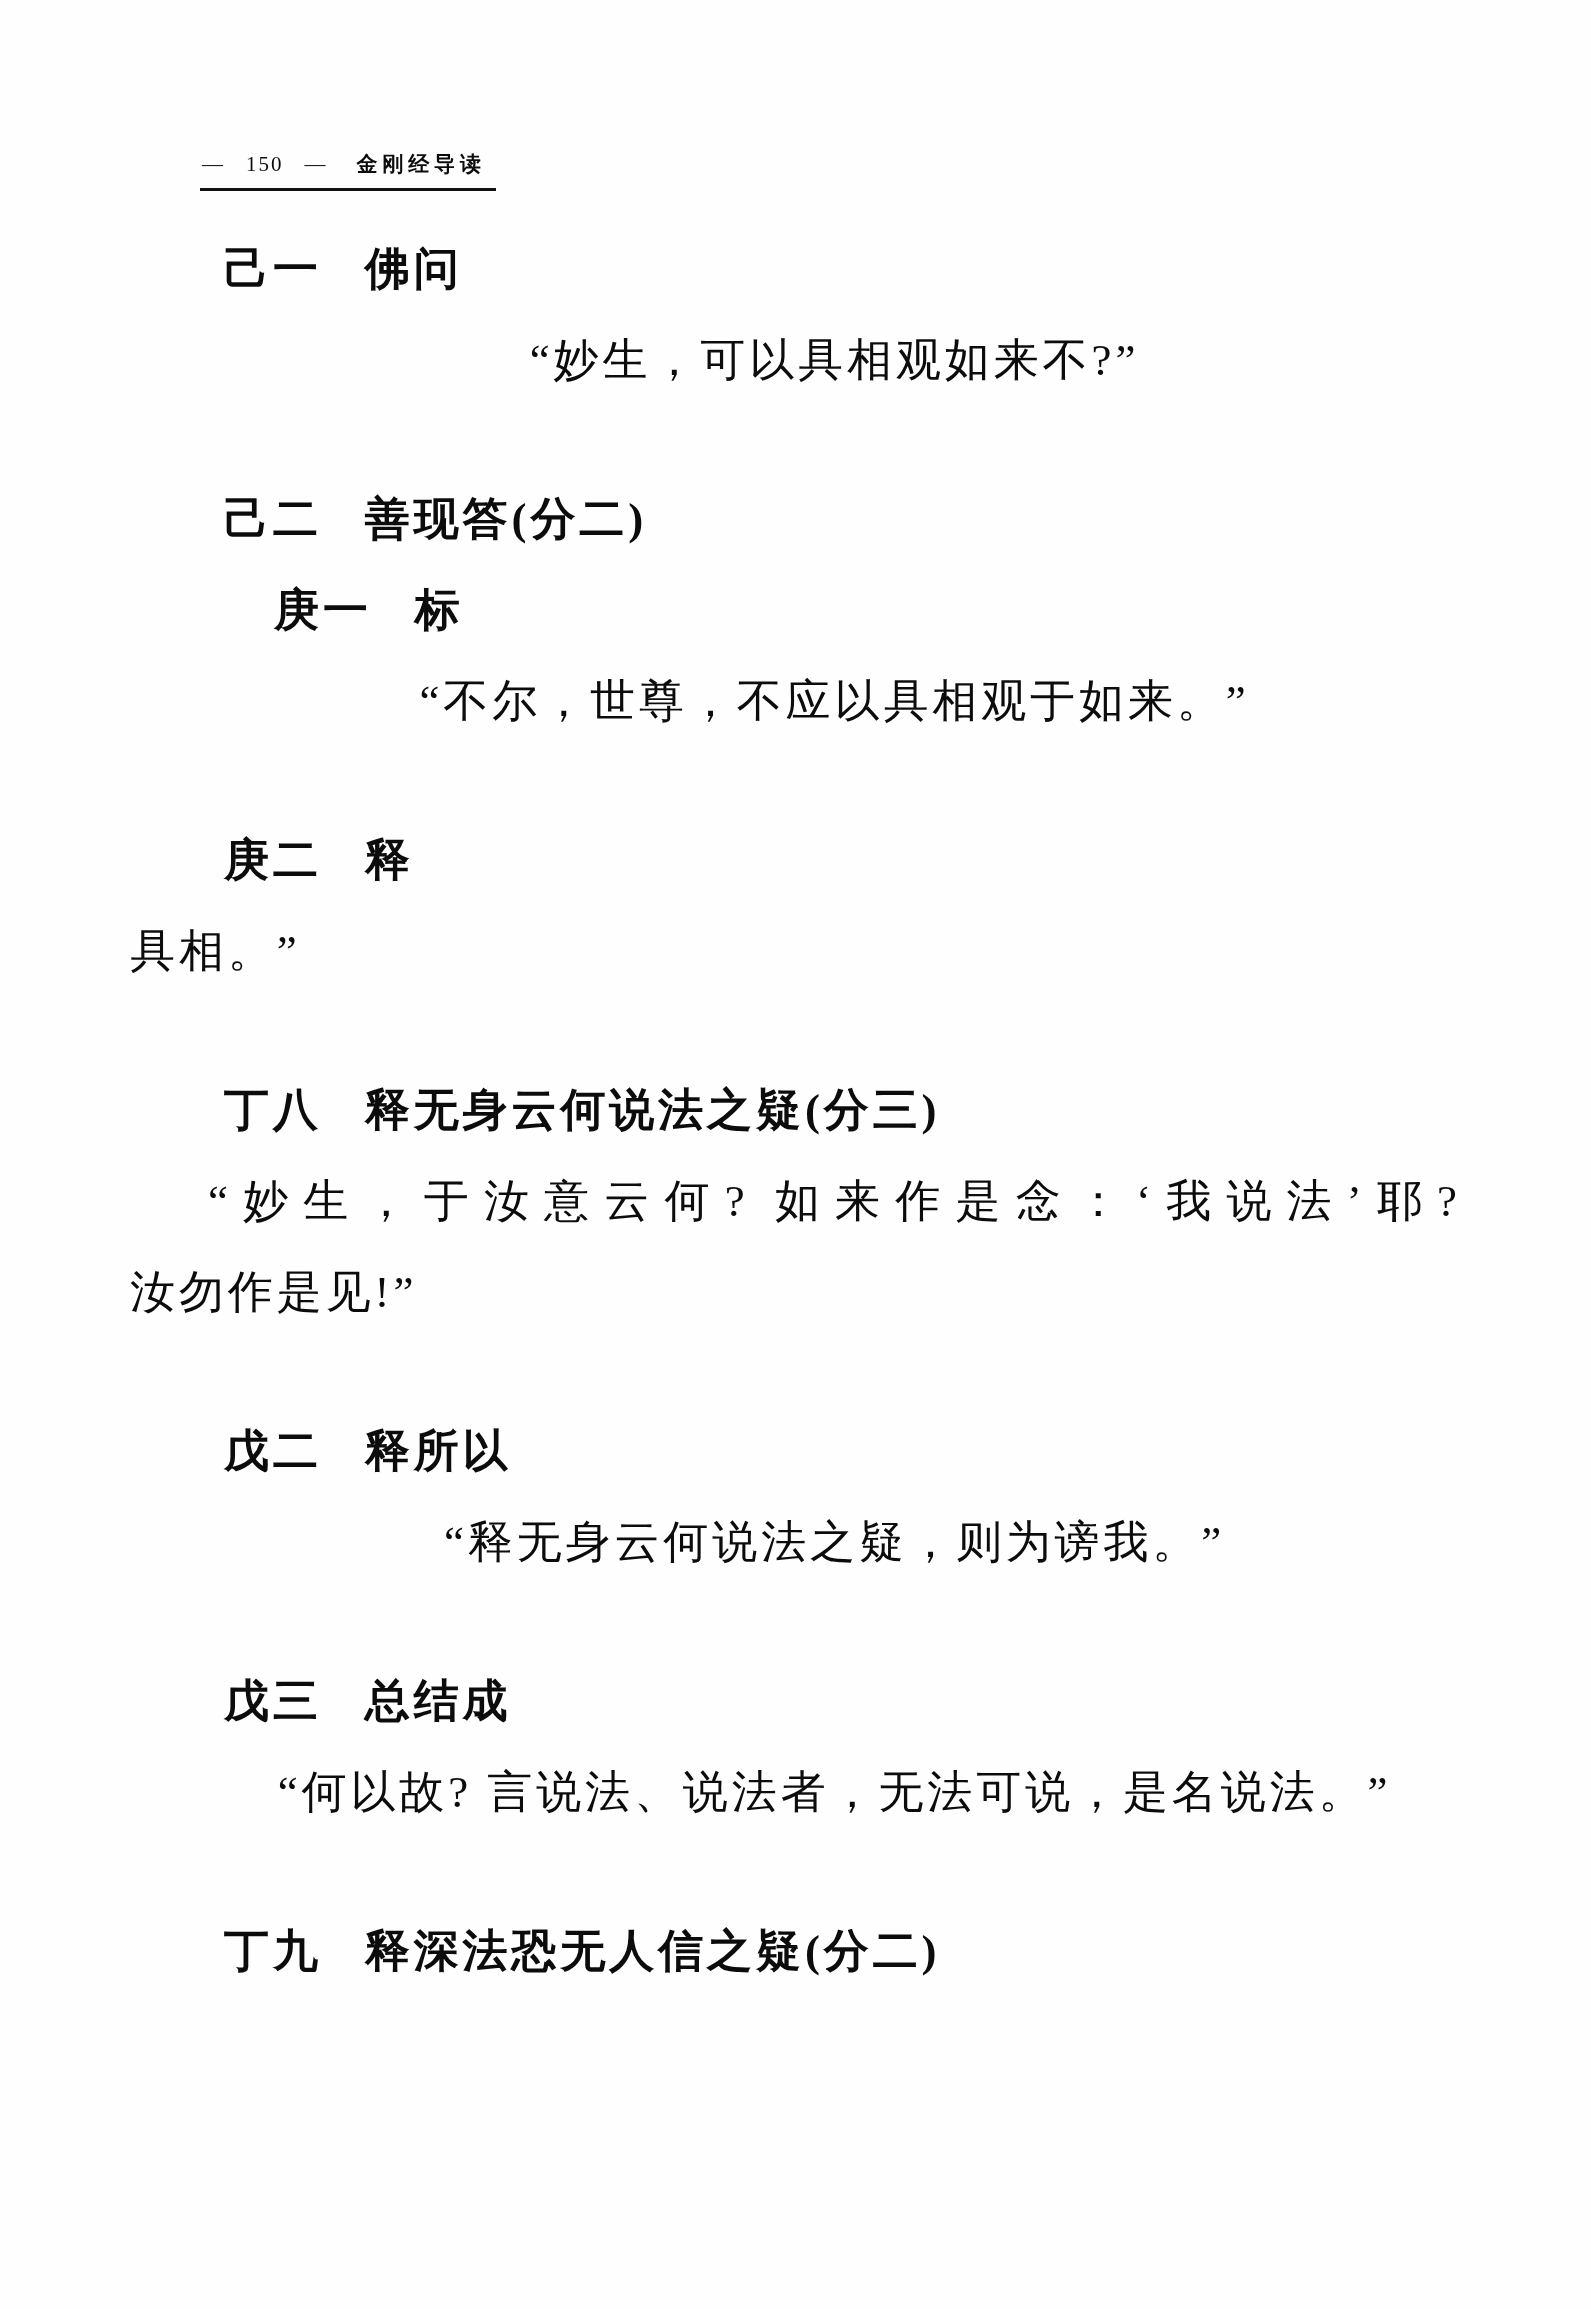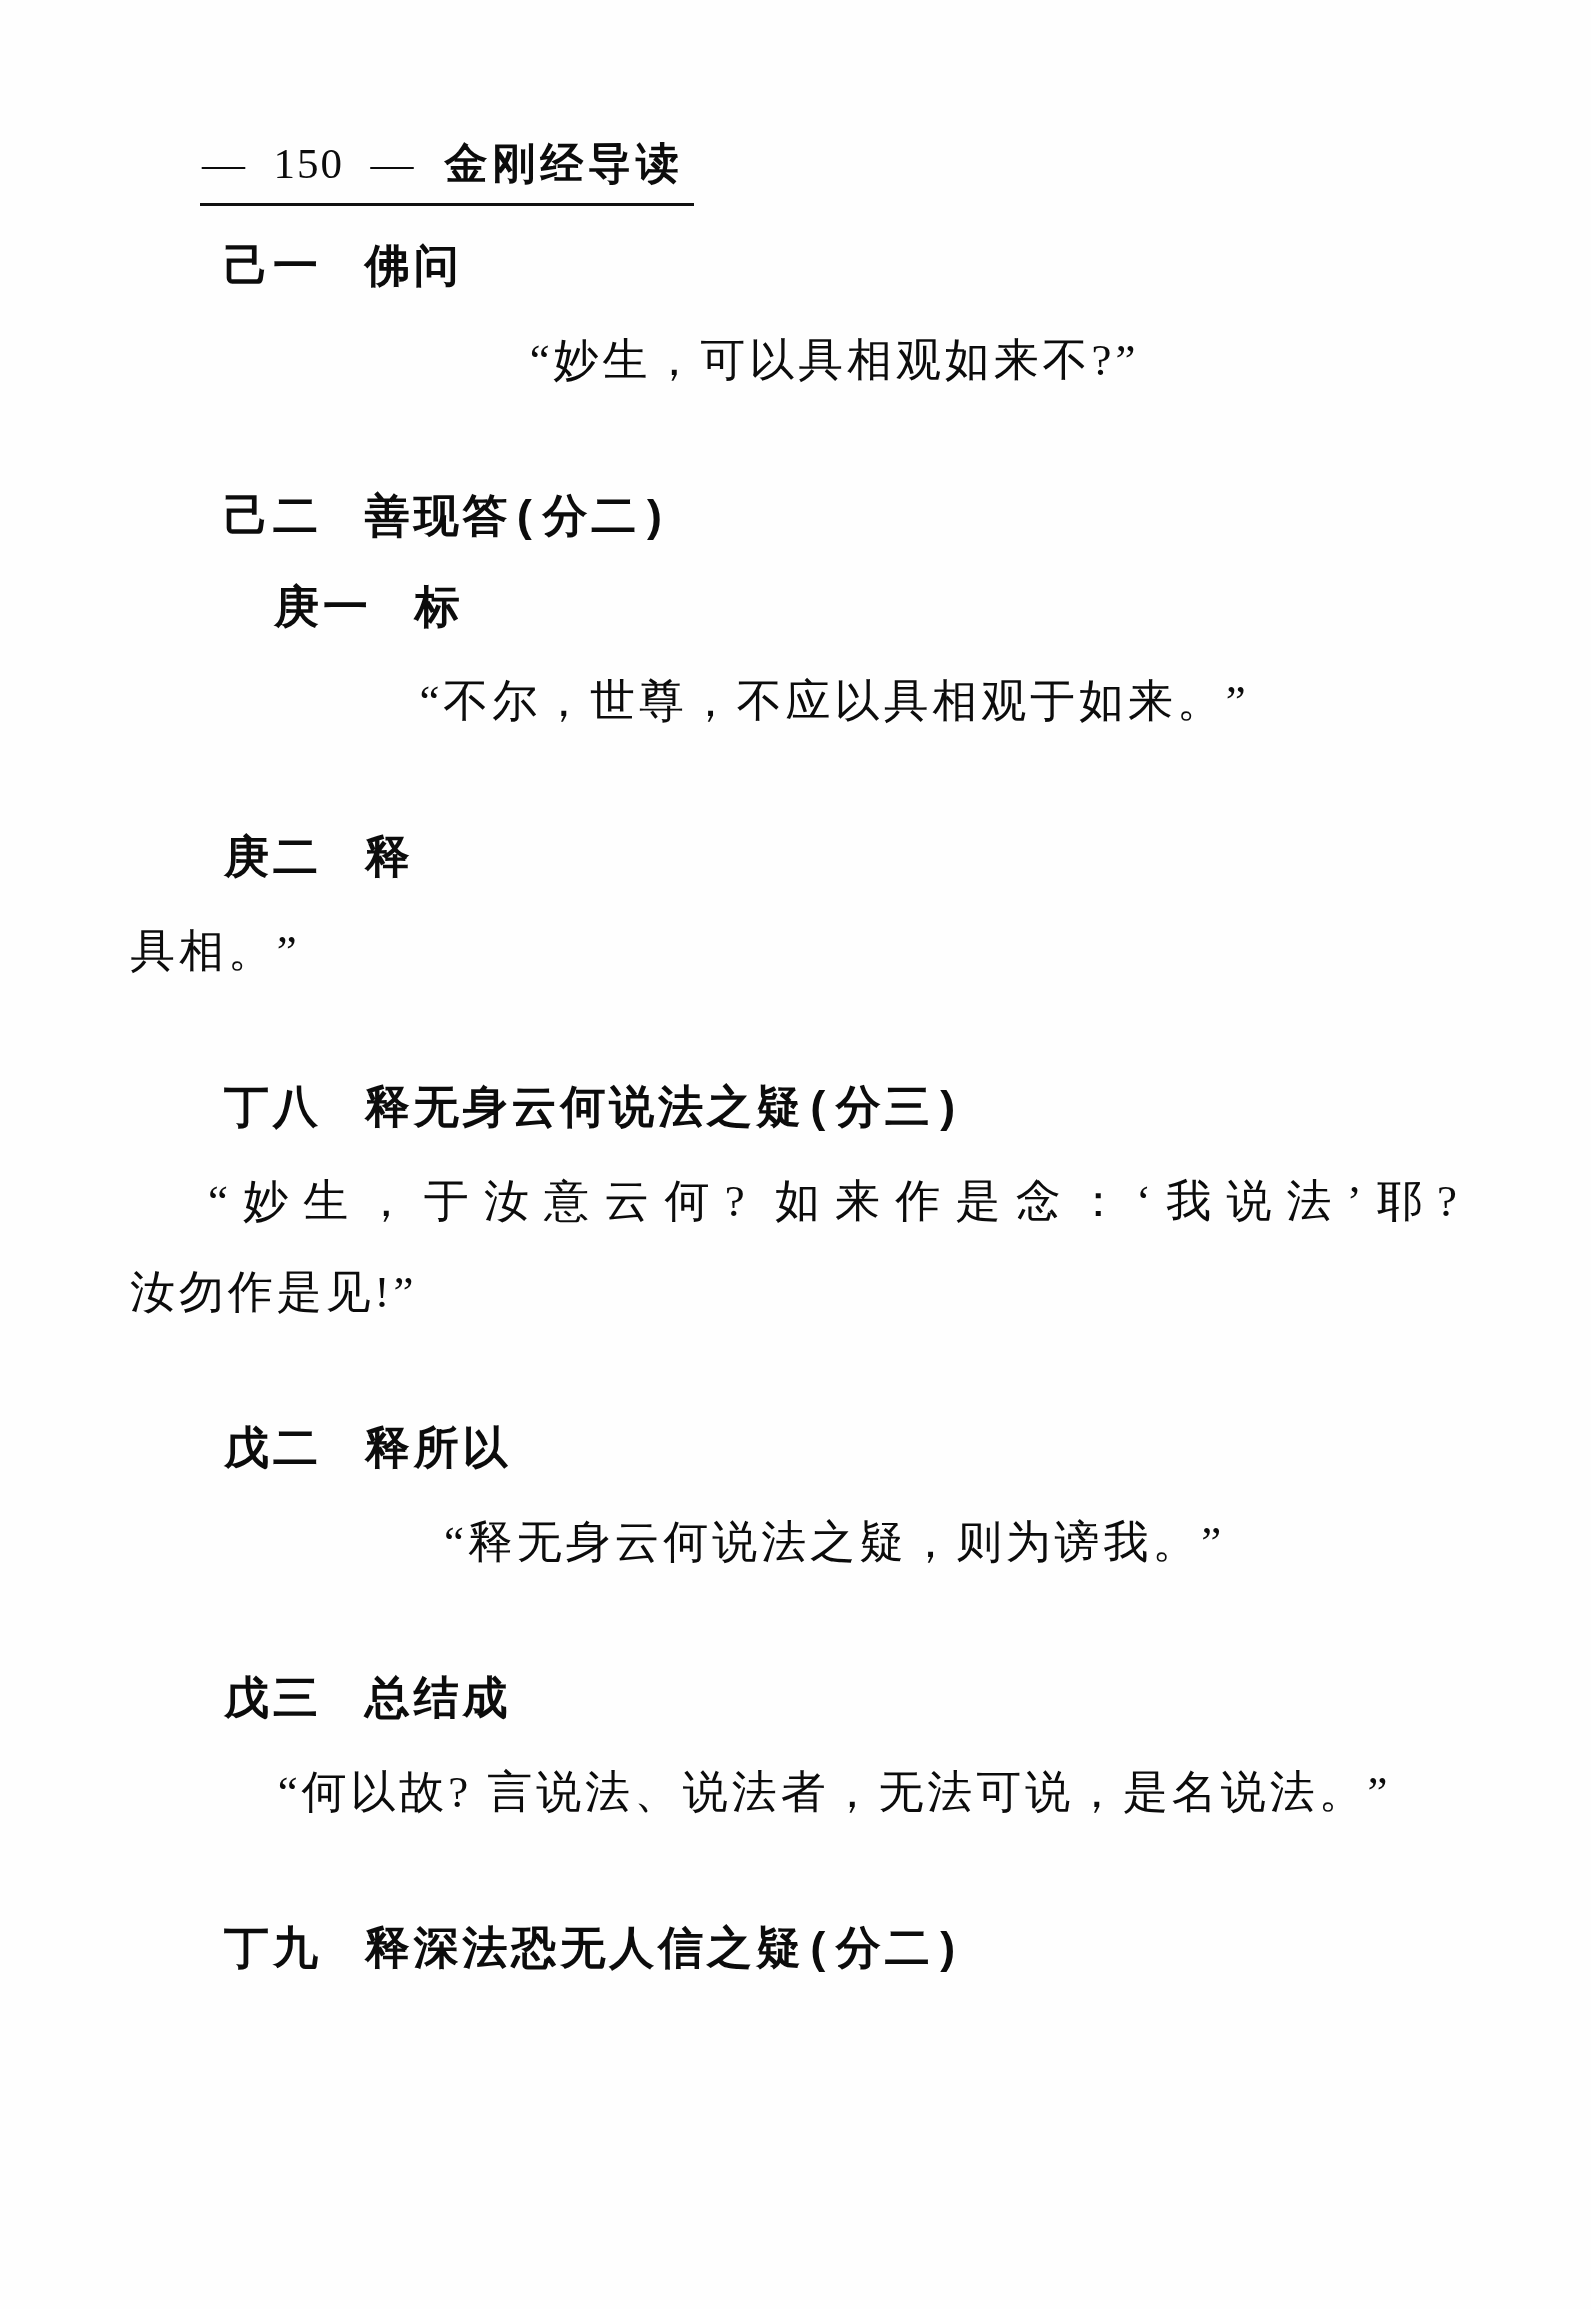--- a/index.html
+++ b/index.html
@@ -12,26 +12,26 @@
     width: 1592px;
     height: 2309px;
     background: #fefefe;
     color: #0c0c0c;
     font-family: "Liberation Serif", "DejaVu Serif", serif;
     overflow: hidden;
   }
   
   .running-header {
     position: absolute;
-    top: 135px;
+    top: 150px;
     left: 200px;
     display: inline-block;
     border-bottom: 3.9px solid #111;
     padding: 0 9.8px 9.8px 2px;
-    font-size: 43px;
+    font-size: 21px;
     letter-spacing: 2px;
     white-space: nowrap;
   }
   .running-header .pgnum {
     font-family: "Liberation Serif", "DejaVu Serif", serif;
     word-spacing: 13.7px;
     margin-right: 29px;
   }
   .running-header .booktitle {
     font-family: "DejaVu Sans", "Liberation Sans", sans-serif;
@@ -49,21 +49,21 @@
     font-size: 45px;
     line-height: 91px;
     letter-spacing: 3.9px;
     white-space: nowrap;
   }
   .gap-before {
     margin-top: 68px;
   }
   
   .h {
-    font-family: Liberation Mono, monospace;
+    font-family: Liberation Serif, serif;
     font-weight: 700;
   }
   .h.lvl1 { padding-left: 94px; }
   .h.lvl2 { padding-left: 144px; }
   .h .lbl { margin-right: 43px; }
   
   .q {
     font-family: "Liberation Serif", "DejaVu Serif", serif;
     white-space: normal;
   }

